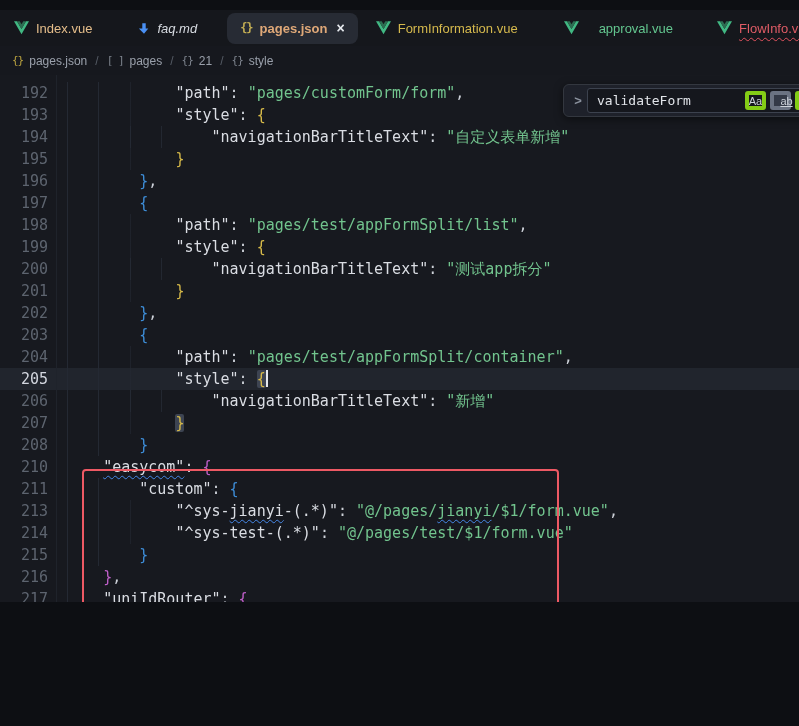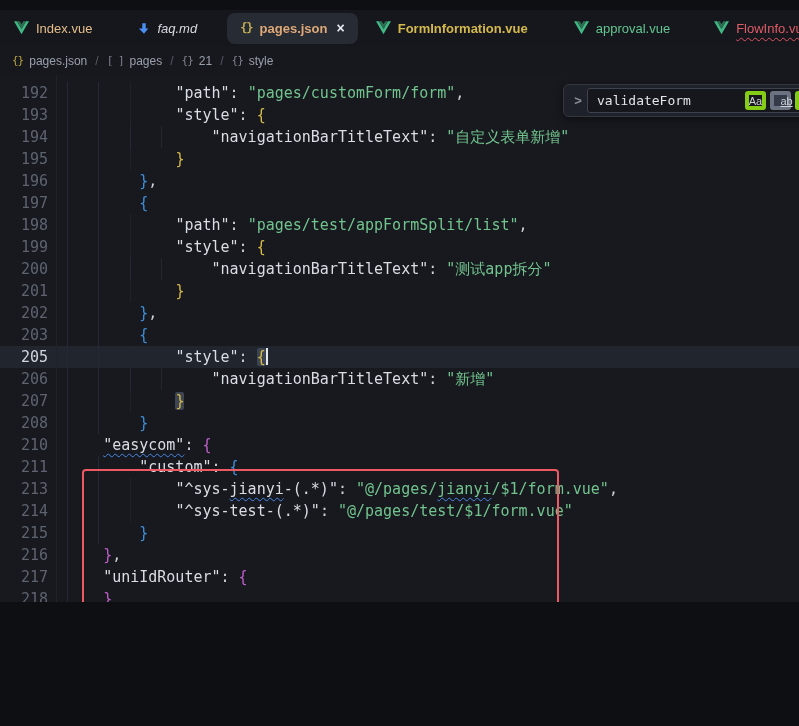--- a/index.html
+++ b/index.html
@@ -12,21 +12,21 @@
   .tabs{height:36px;background:#15171c;display:flex;align-items:center;overflow:hidden;}
   .tab{display:flex;align-items:center;height:31px;flex:none;cursor:default;}
   .tab .ticon{display:flex;align-items:center;margin-right:7px;}
   .tab .tlabel{font-size:13px;white-space:nowrap;}
   .tab.active{background:#272b34;border-radius:8px;padding:0 13px;}
   .tab.active .tlabel{font-weight:700;}
   .tabs .tab:nth-child(1){margin-left:14px;}
   .tabs .tab:nth-child(2){margin-left:46px;}
   .tabs .tab:nth-child(3){margin-left:30px;}
   .tabs .tab:nth-child(4){margin-left:18px;}
-  .tabs .tab:nth-child(5){margin-left:46px;}
+  .tabs .tab:nth-child(5){margin-left:46px;gap:13px;}
   .tabs .tab:nth-child(6){margin-left:44px;}
   .tclose{margin-left:9px;color:#e8ebf0;font-weight:700;font-size:14px;line-height:1;}
   .braces{font-family:"DejaVu Sans Mono",monospace;font-weight:700;color:#c3ae54;font-size:12px;letter-spacing:-1px;}
   .err-squiggle{text-decoration:underline wavy #e0525e;text-decoration-thickness:1px;text-underline-offset:4px;}
 
   
   .breadcrumb{height:29px;background:#16181e;display:flex;align-items:center;padding-left:12px;
               font-size:12px;color:#9aa0ab;}
   .bc-icon{font-family:"DejaVu Sans Mono",monospace;font-size:11px;color:#7d838d;margin-right:6px;letter-spacing:-1px;}
   .bc-item{display:flex;align-items:center;}
@@ -99,21 +99,21 @@
         <span class="tlabel" style="color: rgb(223, 168, 120);">pages.json</span>
         <span class="tclose">×</span>
       </div>
       <div class="tab">
         <span class="ticon">
           <svg width="15" height="14" viewBox="0 0 24 22">
             <path d="M0 0h4.8L12 12.4 19.2 0H24L12 21z" fill="#41b883"></path>
             <path d="M4.8 0h4.3L12 4.9 14.9 0h4.3L12 12.4z" fill="#2c6e52"></path>
           </svg>
         </span>
-        <span class="tlabel" style="color: rgb(213, 185, 77); font-weight: bold;">FormInformation.vue</span>
+        <span class="tlabel" style="color: rgb(213, 185, 77);">FormInformation.vue</span>
       </div>
       <div class="tab">
         <span class="ticon">
           <svg width="15" height="14" viewBox="0 0 24 22">
             <path d="M0 0h4.8L12 12.4 19.2 0H24L12 21z" fill="#41b883"></path>
             <path d="M4.8 0h4.3L12 4.9 14.9 0h4.3L12 12.4z" fill="#2c6e52"></path>
           </svg>
         </span>
         <span class="tlabel" style="color: rgb(99, 198, 143);">approval.vue</span>
       </div>
@@ -193,20 +193,24 @@
           <span class="gutter">201</span>
           <span class="code g" style="background-size: 63.6px 100%;"><span class="ws">            </span><span class="b0">}</span></span>
         </div>
         <div class="line">
           <span class="gutter">202</span>
           <span class="code g" style="background-size: 32.3px 100%;"><span class="ws">        </span><span class="b2">}</span><span class="pun">,</span></span>
         </div>
         <div class="line">
           <span class="gutter">203</span>
           <span class="code g" style="background-size: 32.3px 100%;"><span class="ws">        </span><span class="b2">{</span></span>
+        </div>
+        <div class="line">
+          <span class="gutter">204</span>
+          <span class="code g" style="background-size: 63.6px 100%;"><span class="ws">            </span><span class="key">"path"</span><span class="pun">: </span><span class="str">"pages/test/appFormSplit/container"</span><span class="pun">,</span></span>
         </div>
         <div class="line current">
           <span class="gutter">205</span>
           <span class="code g" style="background-size: 63.6px 100%;"><span class="ws">            </span><span class="key">"style"</span><span class="pun">: </span><span class="b0 match">{</span><span class="cursor"></span></span>
         </div>
         <div class="line">
           <span class="gutter">206</span>
           <span class="code g" style="background-size: 94.9px 100%;"><span class="ws">                </span><span class="key">"navigationBarTitleText"</span><span class="pun">: </span><span class="str">"新增"</span></span>
         </div>
         <div class="line">

